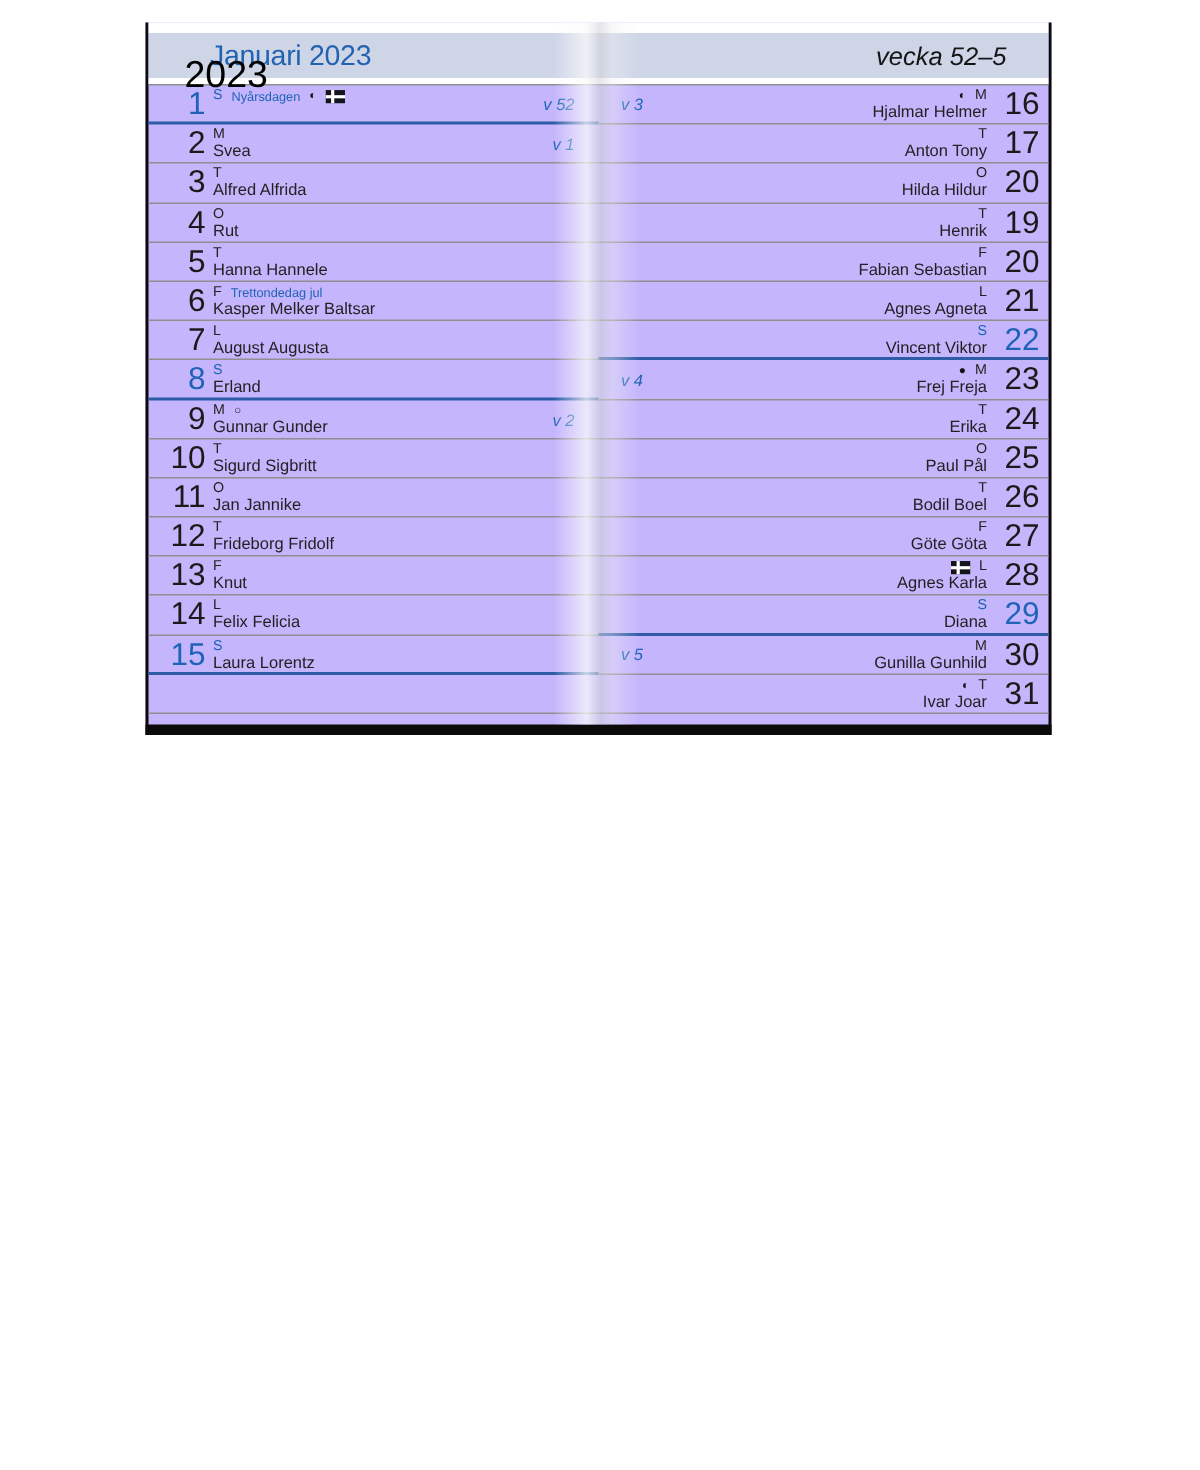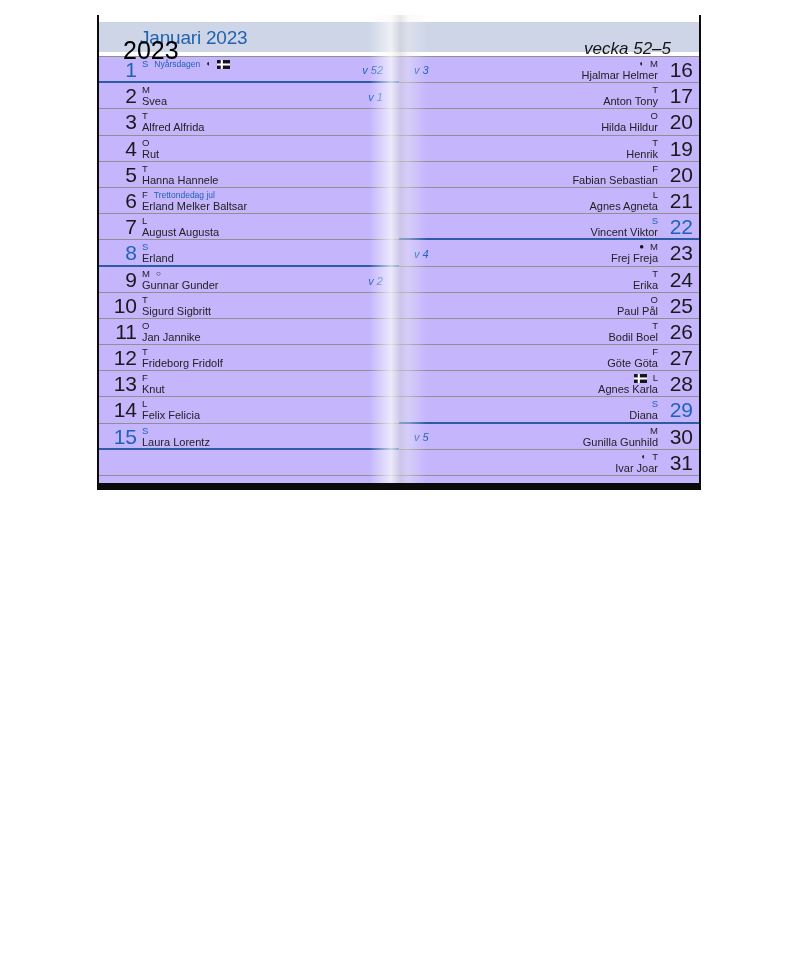--- a/index.html
+++ b/index.html
@@ -7,21 +7,21 @@
           font-family:"Liberation Sans",sans-serif;}
   .spread{position:absolute;left:97px;top:15px;width:604px;height:475px;box-sizing:border-box;
           border-left:2px solid #0b0b0b;border-right:2px solid #0b0b0b;border-bottom:7px solid #0b0b0b;
           background:#c4b5fd;}
   .pages{display:flex;height:100%;}
   .page{width:300px;position:relative;display:flex;flex-direction:column;}
   .topstrip{height:7px;background:#fff;}
   .band{height:30px;background:#cdd5e7;position:relative;flex:0 0 auto;}
   .gap{height:4px;background:#fff;}
   .month-title{position:absolute;left:41px;top:5px;font-size:19px;color:#2263b0;letter-spacing:-0.2px;}
-  .week-range{position:absolute;right:28px;top:17px;font-size:17px;font-style:italic;color:#151515;}
+  .week-range{position:absolute;right:28px;top:6px;font-size:17px;font-style:italic;color:#151515;}
   .year-label{position:absolute;left:24px;top:21px;font-size:25px;color:#000;z-index:5;}
   .rows{border-top:1px solid #8f8f8f;flex:0 0 auto;}
   .row{height:26.2px;box-sizing:border-box;border-bottom:1px solid #8f8f8f;position:relative;background:transparent;}
   .row.sun{border-bottom:2px solid #2d5ba6;}
   .strip{flex:1;}
   .daynum{position:absolute;left:0;top:0;width:38px;height:100%;text-align:right;
           font-size:21px;line-height:26px;color:#1a1a1a;}
   .sun .daynum{color:#1f63b7;}
   .detail{position:absolute;left:43px;top:2px;}
   .line1{font-size:9.5px;line-height:10px;display:flex;align-items:center;color:#222;}
@@ -112,21 +112,21 @@
                 <div class="names">Hanna Hannele</div>
               </div>
             </div>
             <div class="row">
               <div class="daynum">6</div>
               <div class="detail">
                 <div class="line1">
                   <span class="wd">F</span>
                   <span class="holiday">Trettondedag jul</span>
                 </div>
-                <div class="names">Erland Melker Baltsar</div>
+                <div class="names">Kasper Melker Baltsar</div>
               </div>
             </div>
             <div class="row">
               <div class="daynum">7</div>
               <div class="detail">
                 <div class="line1">
                   <span class="wd">L</span>
                 </div>
                 <div class="names">August Augusta</div>
               </div>

